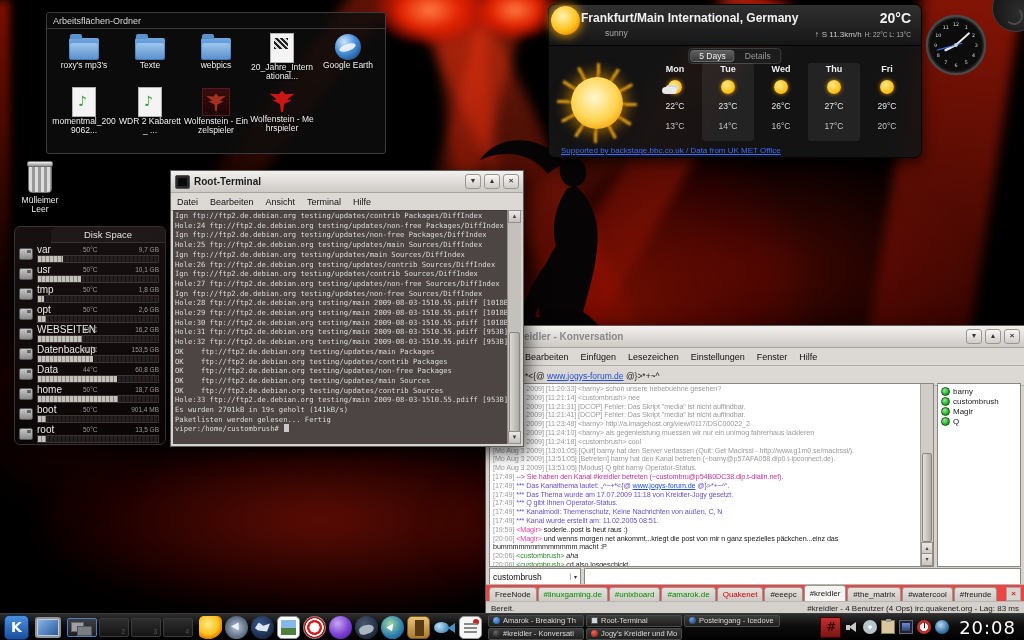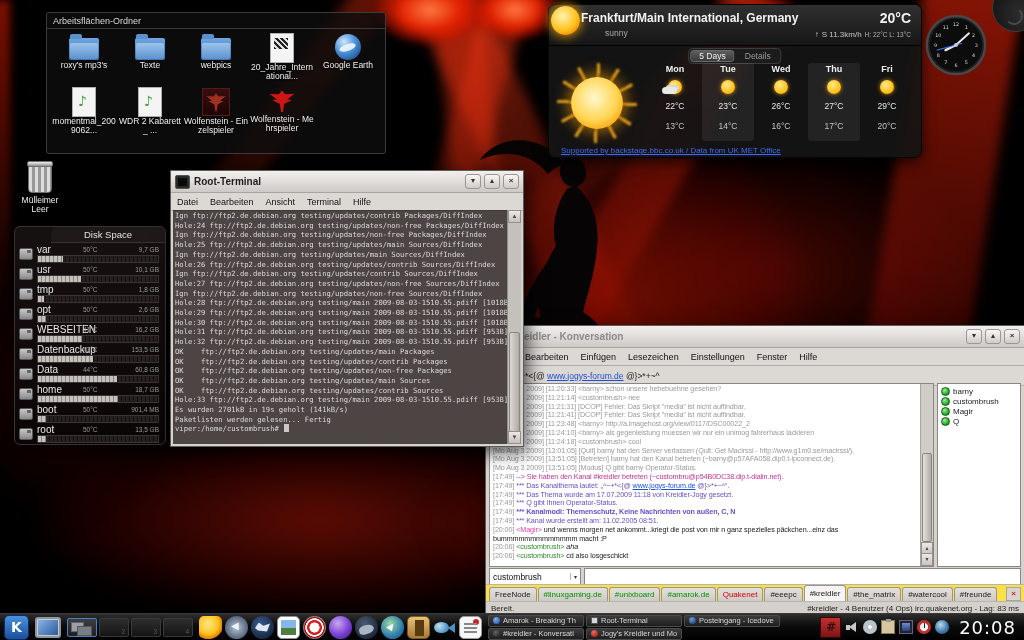--- a/index.html
+++ b/index.html
@@ -66,21 +66,21 @@
 .kthumb{position:absolute;left:1px;right:1px;top:38%;bottom:24px;background:linear-gradient(90deg,#e4e0dc,#b0aca8);border:1px solid #8a8682;border-radius:2px;}
 .karr{position:absolute;left:0;right:0;height:11px;background:linear-gradient(#eceae8,#c8c4c0);border:1px solid #948f8a;font-size:6px;text-align:center;line-height:10px;color:#444;}
 .karr.a1{bottom:11px;} .karr.a2{bottom:0;}
 .nickpanel{width:80px;border:1px solid #8a8682;background:#fff;font-size:8px;color:#222;padding:2px 1px;flex:none;}
 .nick{display:flex;align-items:center;gap:3px;height:10px;padding-left:2px;}
 .led{width:7px;height:7px;border-radius:50%;background:radial-gradient(circle at 35% 30%,#9cf09c,#1da11d 70%);border:1px solid #0a5a0a;flex:none;}
 .inputrow{position:absolute;left:3px;right:3px;bottom:30px;height:17px;display:flex;gap:3px;}
 .combo{width:84px;background:#fff;border:1px solid #8a8682;font-size:8.5px;color:#111;display:flex;align-items:center;padding:0 3px;flex:none;}
 .combo .arr{margin-left:auto;font-size:6px;color:#333;border-left:1px solid #b8b4b0;padding-left:3px;}
 .kinput{flex:1;background:#fff;border:1px solid #8a8682;}
-.tabrow{position:absolute;left:0;right:0;bottom:13px;height:17px;background:#fde047;border-top:1px solid #b8b4b0;display:flex;align-items:flex-end;padding:0 3px;gap:1px;font-size:8px;}
+.tabrow{position:absolute;left:0;right:0;bottom:13px;height:17px;background:#ef4444;border-top:1px solid #b8b4b0;display:flex;align-items:flex-end;padding:0 3px;gap:1px;font-size:8px;}
 .ktab{padding:1px 5px 2px;border:1px solid #9a9692;border-bottom:none;border-radius:3px 3px 0 0;background:linear-gradient(#e4e0dc,#ccc8c4);height:11px;line-height:11px;white-space:nowrap;}
 .ktab.active{background:#f6f4f2;height:13px;line-height:13px;}
 .tabclose{margin-left:auto;width:13px;height:12px;background:#d8d4d0;border:1px solid #a8a4a0;color:#c22;font-size:8px;font-weight:bold;text-align:center;line-height:11px;margin-bottom:1px;}
 .statusbar{position:absolute;left:0;right:0;bottom:0;height:13px;background:#d4d0cc;border-top:1px solid #b8b4b0;display:flex;align-items:center;font-size:8px;color:#222;padding:0 5px;}
 .statusbar .right{margin-left:auto;}
 
 
 .fwidget{position:absolute;left:28px;top:12px;width:338px;height:140px;background:rgba(14,14,14,.82);border:1px solid #3c3c3c;border-radius:3px;z-index:2;margin-left:18px;}
 .fwtitle{font-size:9px;color:#d8d8d8;padding:3px 6px 2px;border-bottom:1px solid #3a3a3a;}
 .fgrid{display:grid;grid-template-columns:repeat(5,1fr);padding:4px 4px 0;}
@@ -491,22 +491,23 @@
             <div class="cline"><span style="color: rgb(154, 154, 154);">[Mo Aug 3 2009] [11:23:48] &lt;barny&gt; http://a.imagehost.org/view/0117/DSC00022_2</span></div>
             <div class="cline"><span style="color: rgb(154, 154, 154);">[Mo Aug 3 2009] [11:24:10] &lt;barny&gt; als gegenleistung muessen wir nur ein unimog fahrerhaus lackieren</span></div>
             <div class="cline"><span style="color: rgb(154, 154, 154);">[Mo Aug 3 2009] [11:24:18] &lt;custombrush&gt; cool</span></div>
             <div class="cline"><span style="color: rgb(154, 154, 154);">[Mo Aug 3 2009] [13:01:05] [Quit] barny hat den Server verlassen (Quit: Get Macirssi - http://www.g1m0.se/macirssi/).</span></div>
             <div class="cline"><span style="color: rgb(154, 154, 154);">[Mo Aug 3 2009] [13:51:05] [Betreten] barny hat den Kanal betreten (~barny@p57AFA058.dip0.t-ipconnect.de).</span></div>
             <div class="cline"><span style="color: rgb(154, 154, 154);">[Mo Aug 3 2009] [13:51:05] [Modus] Q gibt barny Operator-Status.</span></div>
             <div class="cline"><span style="color: rgb(154, 154, 154);">[17:49] </span><span style="color: rgb(192, 51, 153);">--&gt; Sie haben den Kanal #kreidler betreten (~custombru@p54B0DC38.dip.t-dialin.net).</span></div>
             <div class="cline"><span style="color: rgb(154, 154, 154);">[17:49] </span><span style="color: rgb(106, 79, 200);">*** Das Kanalthema lautet: „^~+*&lt;{@ </span><span style="color: rgb(31, 79, 216); text-decoration: underline;">www.jogys-forum.de</span><span style="color: rgb(106, 79, 200);"> @}&gt;*+~^“.</span></div>
             <div class="cline"><span style="color: rgb(154, 154, 154);">[17:49] </span><span style="color: rgb(106, 79, 200);">*** Das Thema wurde am 17.07.2009 11:18 von Kreidler-Jogy gesetzt.</span></div>
             <div class="cline"><span style="color: rgb(154, 154, 154);">[17:49] </span><span style="color: rgb(106, 79, 200);">*** Q gibt Ihnen Operator-Status.</span></div>
-            <div class="cline"><span style="color: rgb(154, 154, 154);">[17:49] </span><span style="color: rgb(106, 79, 200); font-weight: bold;">*** Kanalmodi: Themenschutz, Keine Nachrichten von außen, C, N</span></div>
+            <div class="cline"><span style="color: rgb(154, 154, 154);">[17:49] </span><span style="color: rgb(106, 79, 200);">*** Kanalmodi: Themenschutz, Keine Nachrichten von außen, C, N</span></div>
             <div class="cline"><span style="color: rgb(154, 154, 154);">[17:49] </span><span style="color: rgb(106, 79, 200);">*** Kanal wurde erstellt am: 11.02.2005 08:51.</span></div>
+            <div class="cline"><span style="color: rgb(154, 154, 154);">[19:59] </span><span style="color: rgb(232, 64, 159);">&lt;Magir&gt;</span><span style="color: rgb(26, 26, 26);"> soderle..post is heut raus :)</span></div>
             <div class="cline"><span style="color: rgb(154, 154, 154);">[20:00] </span><span style="color: rgb(232, 64, 159);">&lt;Magir&gt;</span><span style="color: rgb(26, 26, 26);"> und wenns morgen net ankommt...kriegt die post von mir n ganz spezielles päckchen...einz das bummmmmmmmmmmmm macht :P</span></div>
             <div class="cline"><span style="color: rgb(154, 154, 154);">[20:06] </span><span style="color: rgb(46, 139, 46);">&lt;custombrush&gt;</span><span style="color: rgb(26, 26, 26); font-style: italic;"> aha</span></div>
             <div class="cline"><span style="color: rgb(154, 154, 154);">[20:06] </span><span style="color: rgb(46, 139, 46);">&lt;custombrush&gt;</span><span style="color: rgb(26, 26, 26);"> cd also losgeschickt</span></div>
           </div>
         <div class="kscroll">
           <div class="kthumb"></div>
           <div class="karr a1">▴</div>
           <div class="karr a2">▾</div>
         </div>
       </div>

